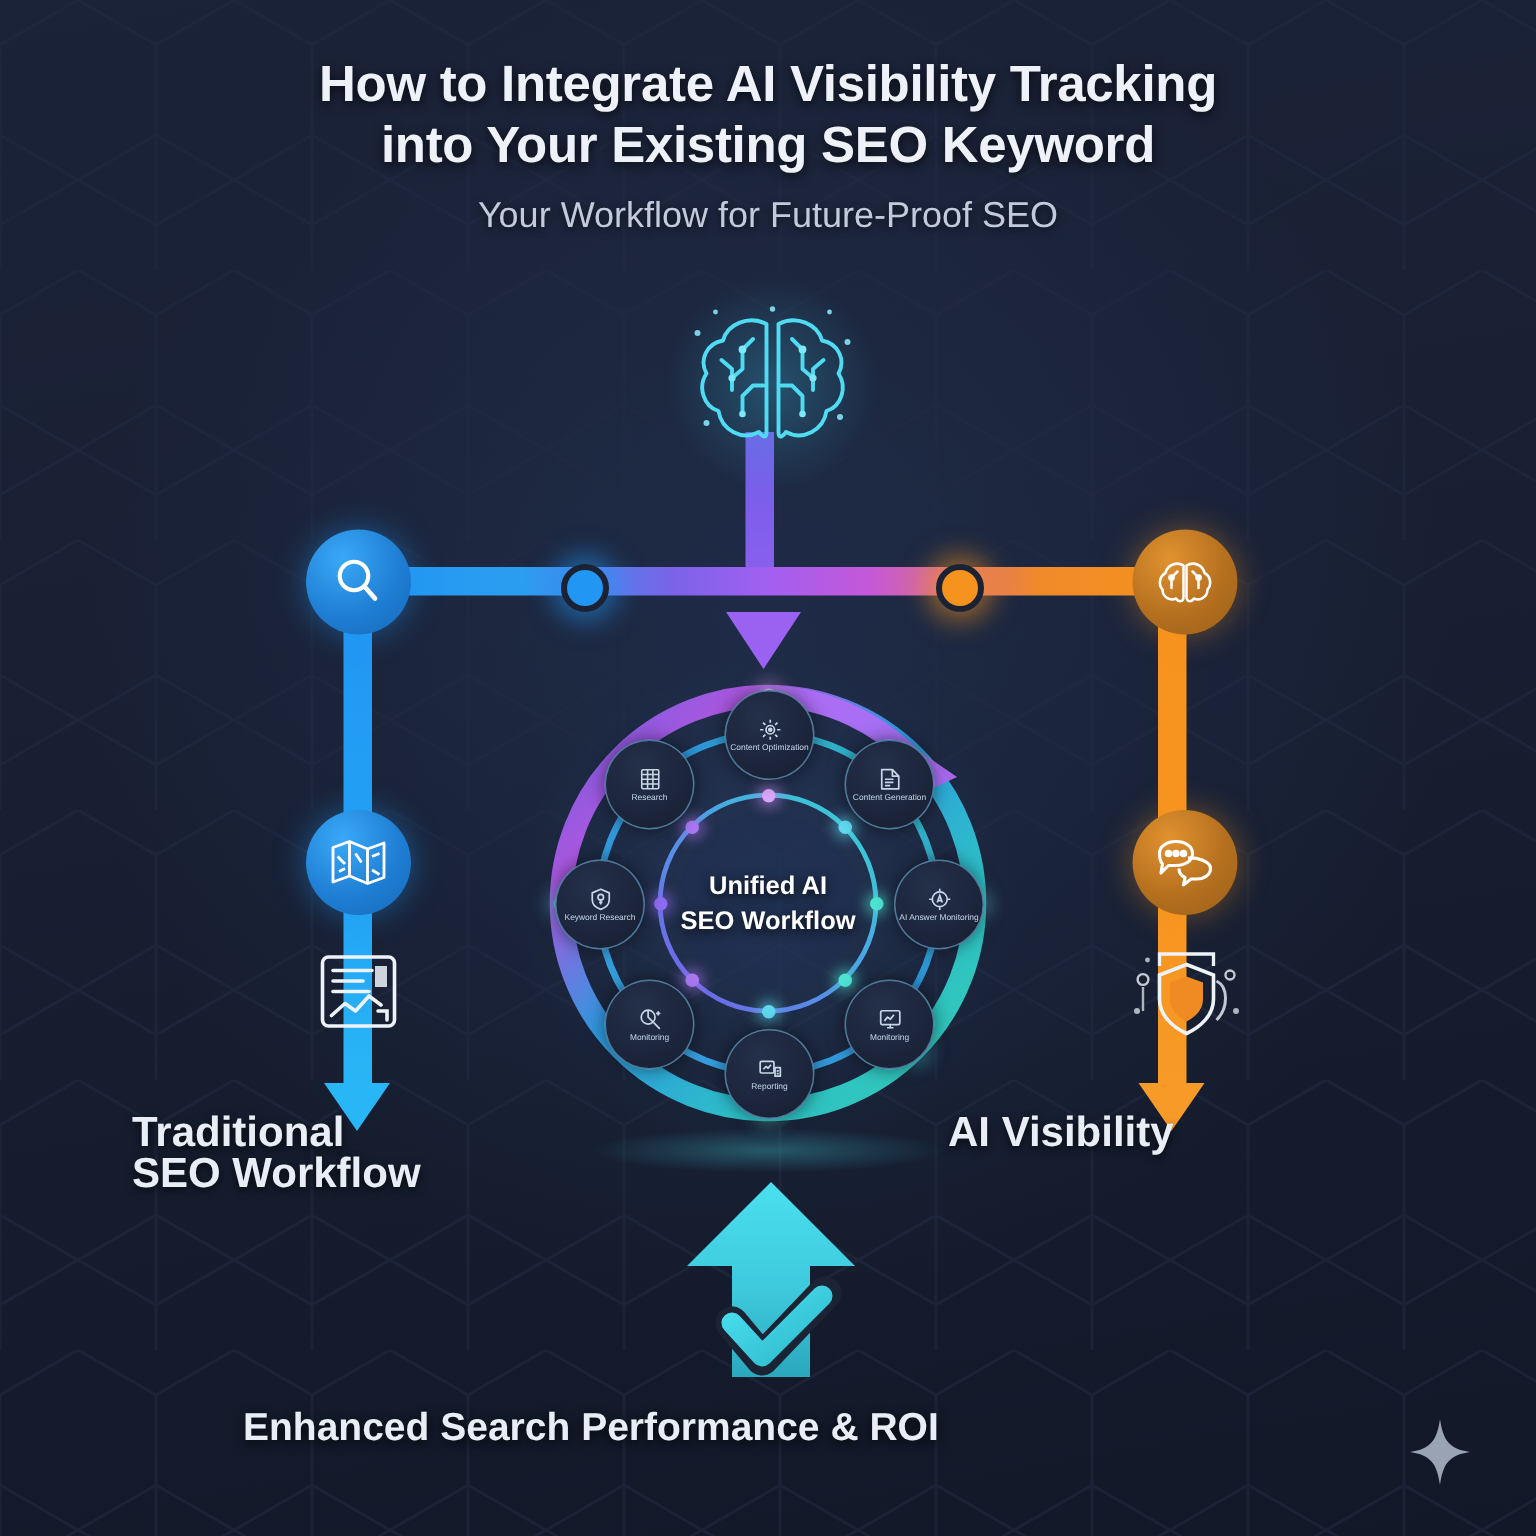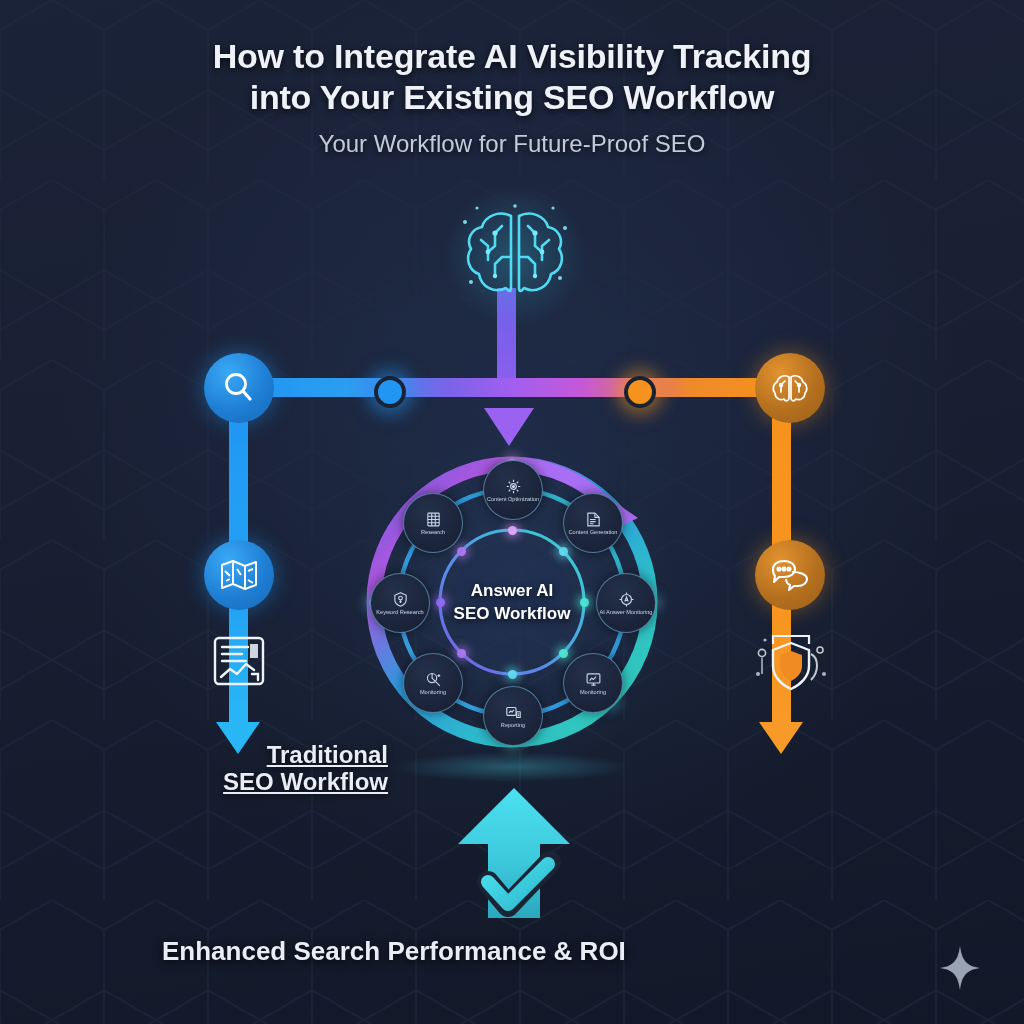--- a/index.html
+++ b/index.html
@@ -135,29 +135,28 @@
     box-shadow: 0 0 22px rgba(246,147,30,0.40);
   }
   #circle-search { left: 204px; top: 353px; width: 70px; height: 70px; }
   #circle-sitemap { left: 204px; top: 540px; width: 70px; height: 70px; }
   #circle-aibrain { left: 755px; top: 353px; width: 70px; height: 70px; }
   #circle-chat { left: 755px; top: 540px; width: 70px; height: 70px; }
   #icon-report { left: 212px; top: 634px; width: 54px; height: 54px; z-index: 18; }
   #icon-shield { left: 753px; top: 630px; width: 76px; height: 62px; z-index: 18; }
   
   .branch-label {
-    font-size: 24px;
+    font-size: 28px;
     font-weight: bold;
     color: #e9eef6;
     line-height: 27px;
-    text-align: right;
+    text-align: left;
     width: 300px;
     text-shadow: 0 2px 6px rgba(0,0,0,0.7);
     z-index: 30;
-    text-decoration: underline;
   }
   #label-left { left: 88px; top: 741px; }
   #label-right { left: 632px; top: 741px; }
   
   #hub {
     left: 362px; top: 452px;
     width: 300px; height: 300px;
     z-index: 22;
   }
   #hub-center-text {
@@ -250,21 +249,21 @@
         <path d="M52 0 L104 30 L104 90 L52 120 L0 90 L0 30 Z" fill="none" stroke="#222b42" stroke-width="2"></path>
         <path d="M0 90 L0 150 M104 90 L104 150" fill="none" stroke="#222b42" stroke-width="2"></path>
         <path d="M52 120 L104 150 L104 180 M52 120 L0 150 L0 180" fill="none" stroke="#222b42" stroke-width="2"></path>
       </pattern>
     </defs>
     <rect x="0" y="0" width="1024" height="1024" fill="url(#hexpat)"></rect>
   </svg>
 
   <div id="title-block">
     <div class="title-line">How to Integrate AI Visibility Tracking</div>
-    <div class="title-line">into Your Existing SEO Workflow</div>
+    <div class="title-line">into Your Existing SEO Keyword</div>
     <div id="subtitle">Your Workflow for Future-Proof SEO</div>
   </div>
 
   <div class="abs" id="brain-glow"></div>
   <svg class="abs" id="brain-top" viewBox="0 0 116 100">
     <g fill="none" stroke="#4fdcf2" stroke-width="2.6" stroke-linecap="round" stroke-linejoin="round">
       <path d="M54 14 C42 8 28 14 25 25 C14 27 9 38 14 47 C8 56 12 69 22 72 C24 85 38 92 49 86 C52 90 54 90 54 86 Z"></path>
       <path d="M62 14 C74 8 88 14 91 25 C102 27 107 38 102 47 C108 56 104 69 94 72 C92 85 78 92 67 86 C64 90 62 90 62 86 Z"></path>
       <path d="M45 24 L38 31 M38 31 L38 44 M38 44 L31 50 M45 55 L38 62 M45 55 L52 55 M38 62 L38 74 M24 38 L31 44 M31 44 L31 58"></path>
       <path d="M71 24 L78 31 M78 31 L78 44 M78 44 L85 50 M71 55 L78 62 M71 55 L64 55 M78 62 L78 74 M92 38 L85 44 M85 44 L85 58"></path>
@@ -363,20 +362,21 @@
     </g>
     <g fill="#eef3fa" opacity="0.7">
       <circle cx="5" cy="44" r="2"></circle>
         <circle cx="71" cy="44" r="2"></circle>
         <circle cx="12" cy="10" r="1.6"></circle>
     </g>
     <line x1="9" y1="28" x2="9" y2="44" stroke="#eef3fa" stroke-width="1.6" opacity="0.7"></line>
   </svg>
 
   <div class="abs branch-label" id="label-right">
+    <div>AI Visibility</div>
   </div>
 
   <div class="abs" id="hub-glow"></div>
   <div class="abs" id="hub">
     <svg viewBox="0 0 300 300" style="position:absolute;inset:0;">
       <defs>
         <linearGradient id="outerRing" x1="0%" y1="0%" x2="100%" y2="100%">
           <stop offset="0%" stop-color="#6f5fe6"></stop>
           <stop offset="22%" stop-color="#b35ae8"></stop>
           <stop offset="45%" stop-color="#2f9fe8"></stop>
@@ -397,21 +397,21 @@
       <circle cx="150" cy="150" r="138" fill="none" stroke="url(#outerRing)" stroke-width="15" opacity="0.95"></circle>
       <circle cx="150" cy="150" r="113" fill="none" stroke="url(#midRing)" stroke-width="4.5" opacity="0.9"></circle>
       <circle cx="150" cy="150" r="72" fill="none" stroke="url(#innerRing)" stroke-width="3.2" opacity="0.95"></circle>
       <circle cx="150" cy="150" r="60" fill="rgba(30,46,80,0.42)"></circle>
 
       <path d="M150 12 A138 138 0 0 1 252 60" fill="none" stroke="#b06cf5" stroke-width="14" opacity="0.92" stroke-linecap="round"></path>
       <path d="M244 44 L276 66 L242 82 Z" fill="#b06cf5" opacity="0.95"></path>
     </svg>
 
     <div id="hub-center-text">
-      <div>Answer AI</div>
+      <div>Unified AI</div>
       <div>SEO Workflow</div>
     </div>
 
     <div class="hub-node" style="left:150px; top:37px;">
       <svg class="hub-node-icon" viewBox="0 0 24 24" fill="none" stroke="#dbeaf7" stroke-width="1.6">
         <circle cx="12" cy="12" r="4"></circle>
           <circle cx="12" cy="12" r="1.4" fill="#dbeaf7"></circle>
         <path d="M12 2.5v3M12 18.5v3M2.5 12h3M18.5 12h3M5.2 5.2l2.2 2.2M16.6 16.6l2.2 2.2M18.8 5.2l-2.2 2.2M7.4 16.6l-2.2 2.2"></path>
       </svg>
       <div class="hub-node-label">Content Optimization</div>

